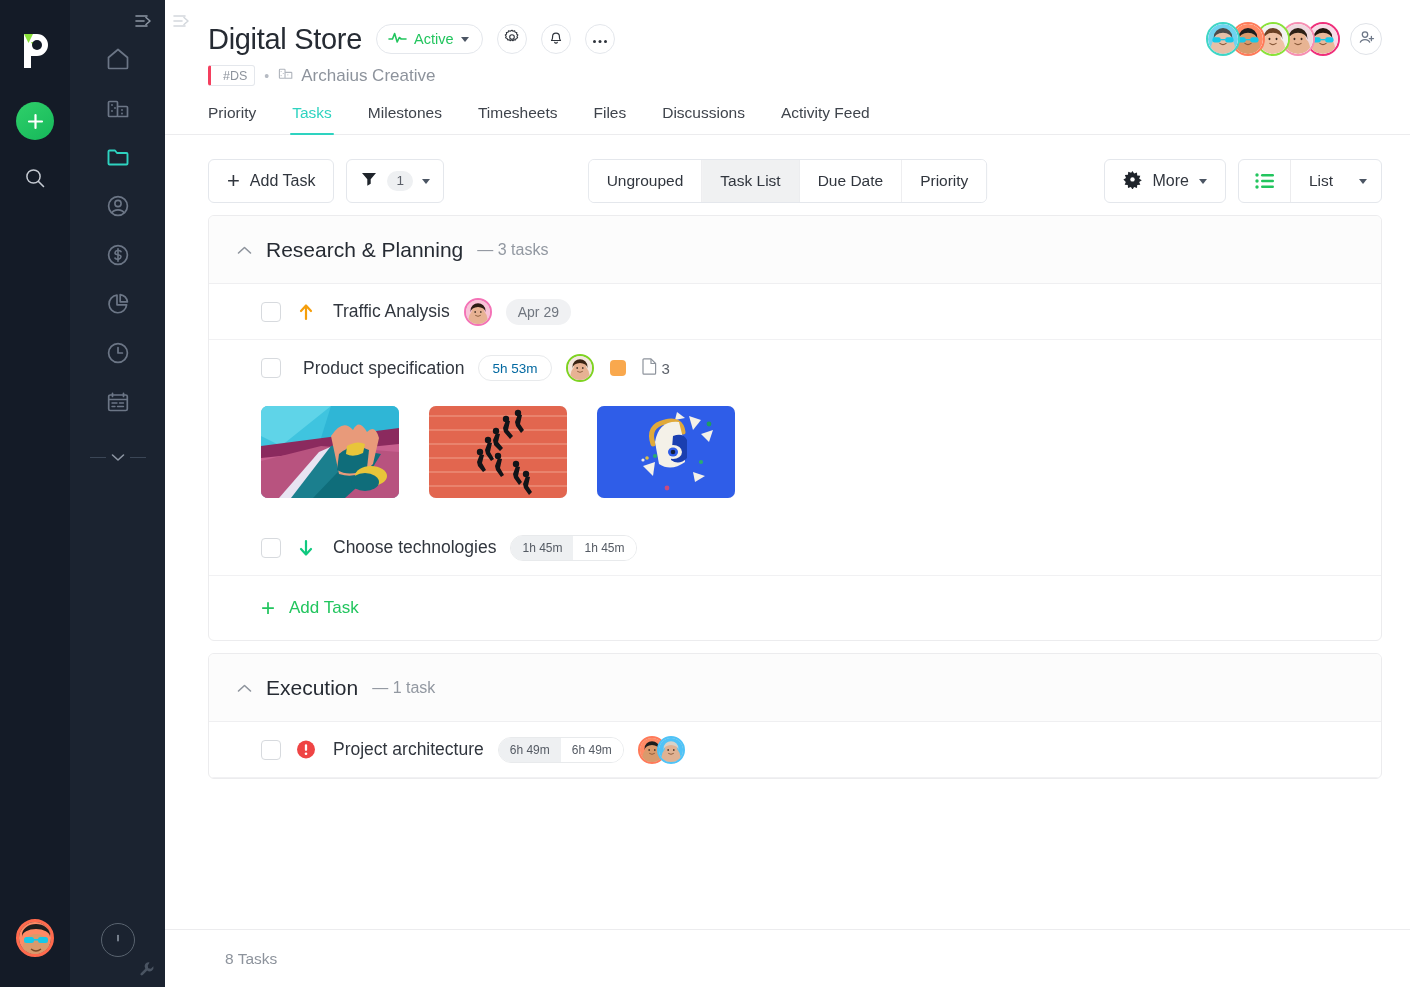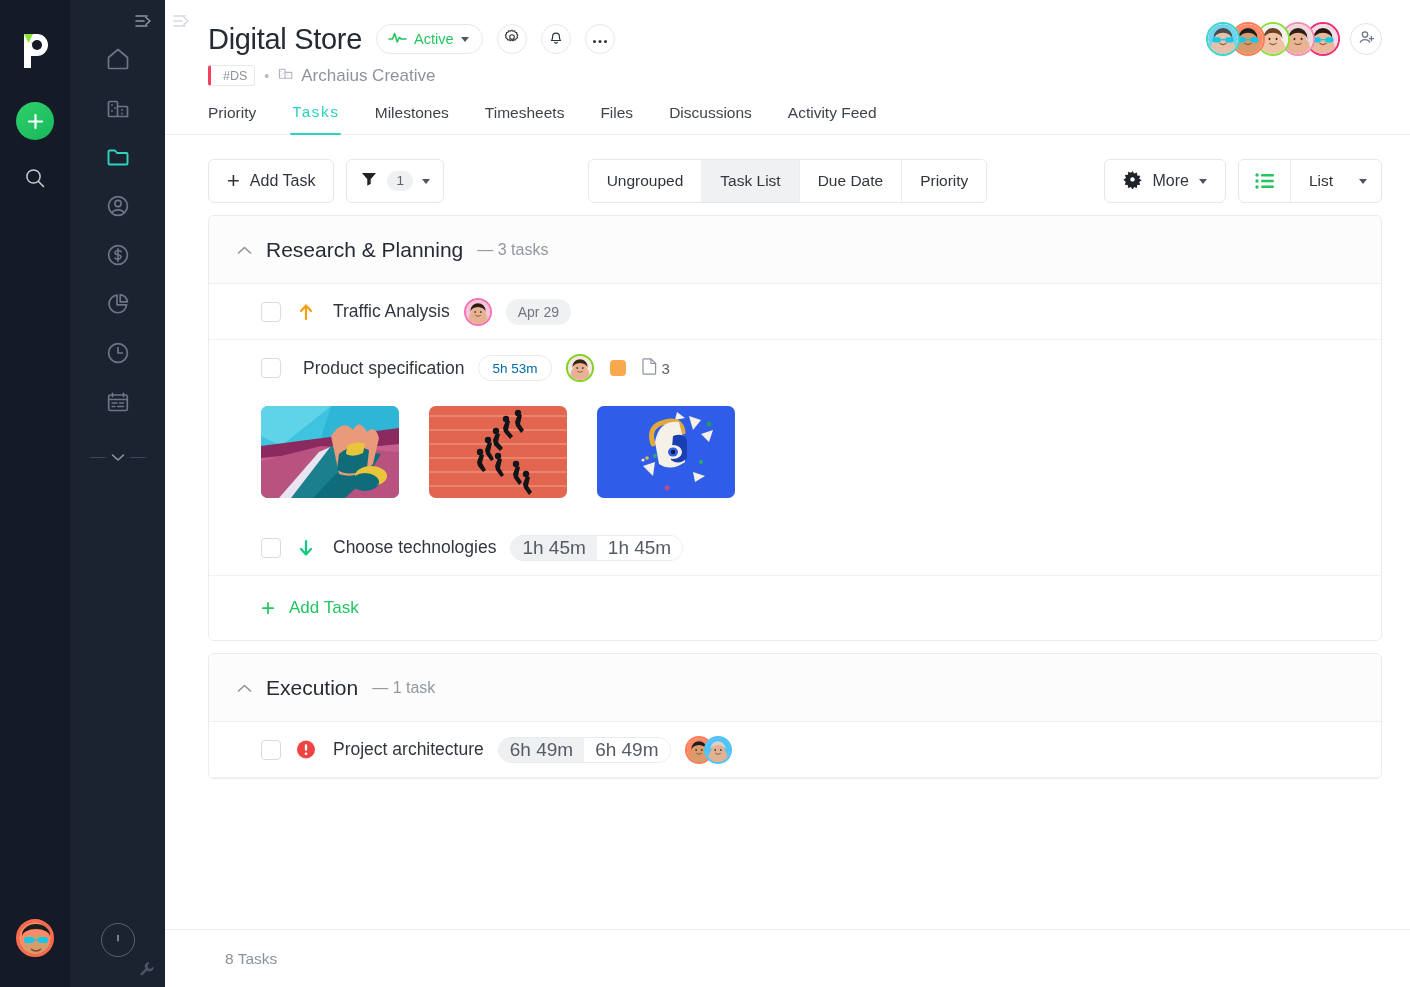--- a/index.html
+++ b/index.html
@@ -109,21 +109,21 @@
   }
   .dot-sep { color:#b6bbc3; font-size: 14px; line-height: 14px; }
   .org { display:flex; align-items:center; gap:8px; font-size:17px; color:#8d939c; }
 
   
   .tabs { display:flex; gap: 0; margin-top: 18px; padding-left: 43px; border-bottom:1px solid #ececee; }
   .tab {
     font-size: 15.5px; color:#3f444c; padding: 0 0 12px 0; margin-right: 36px;
     cursor:pointer; position:relative; white-space:nowrap;
   }
-  .tab.active { color:#2ed3c0;font-family:Liberation Mono, monospace; }
+  .tab.active { color:#2ed3c0; }
   .tab.active::after {
     content:""; position:absolute; left:-2px; right:-2px; bottom:-1px; height:2.5px; background:#2ed3c0; border-radius:2px;
   }
 
   
   .body-scroll { flex:1 1 auto; overflow:hidden; padding: 0 28px 0 43px; background:#fff; position:relative; }
 
   
   .toolbar { display:flex; align-items:center; margin-top: 24px; gap: 12px; }
   .btn {
@@ -184,21 +184,21 @@
   .task-row.no-border { border-bottom:none; }
   .chk {
     width: 20px; height: 20px; border:1.6px solid #d7dade; border-radius:4px;
     flex: 0 0 20px; cursor:pointer; background:#fff;
   }
   .prio { width: 18px; margin-left: 16px; display:flex; align-items:center; justify-content:center; }
   .task-name { font-size: 17.5px; color:#31363e; margin-left: 18px; white-space:nowrap; }
   .task-name.nopad { margin-left: 22px; }
   .pill-time {
     margin-left: 14px; height: 26px; display:flex; align-items:center;
-    border:1px solid #e8eaec; border-radius: 13px; font-size: 19px; color:#555b64; overflow:hidden;
+    border:1px solid #e8eaec; border-radius: 13px; font-size: 12px; color:#555b64; overflow:hidden;
   }
   .pill-time .seg1 { background:#eef0f2; padding: 0 11px; height:100%; display:flex; align-items:center; }
   .pill-time .seg2 { background:#fff; padding: 0 11px; height:100%; display:flex; align-items:center; }
   .pill-single { margin-left:14px; height:26px; display:flex;align-items:center;padding:0 13px;border:1px solid #e8eaec;border-radius:13px;font-size:13.5px;color:#0369a1;}
   .date-pill {
     margin-left: 14px; height: 26px; display:flex; align-items:center; padding: 0 12px;
     background:#f0f1f3; border-radius:13px; font-size: 14px; color:#70767f;
   }
   .avatar {
     width: 28px; height: 28px; border-radius:50%; overflow:hidden; flex:0 0 28px;

